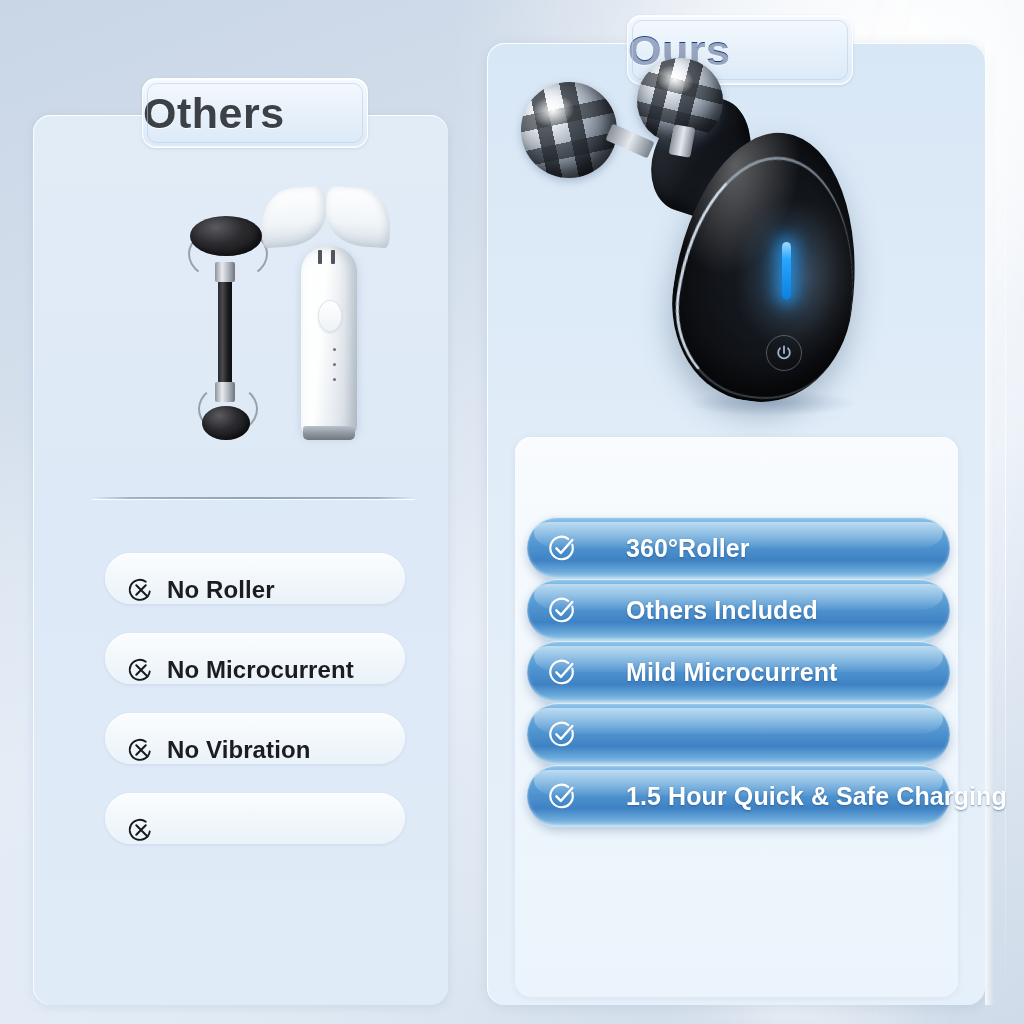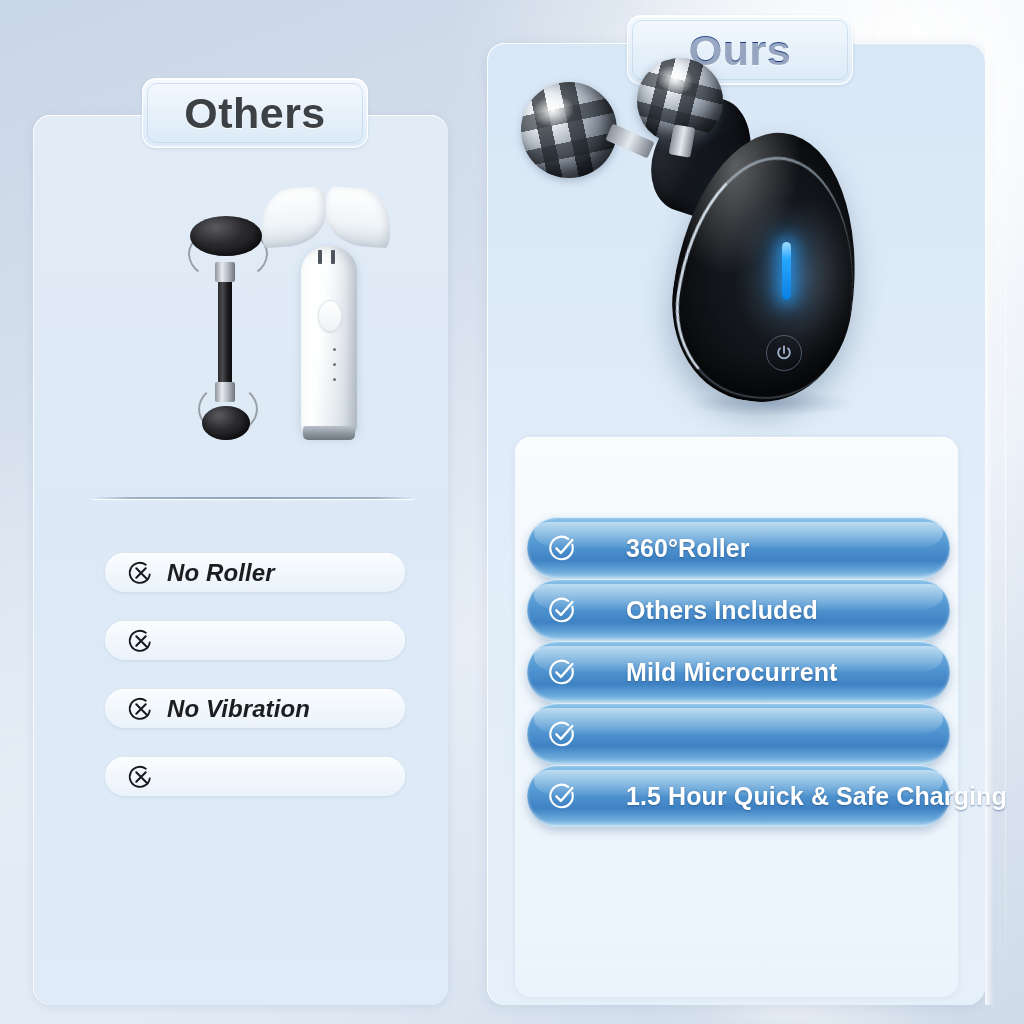--- a/index.html
+++ b/index.html
@@ -46,21 +46,21 @@
       0 2px 12px rgba(120,145,175,.2);
   }
   .panel-ours::after{
     content:"";position:absolute;right:-9px;top:0;width:9px;height:100%;
     background:linear-gradient(90deg,rgba(255,255,255,.85),rgba(255,255,255,0));
   }
 
   
   .chip{
     position:absolute;border-radius:14px;
-    display:flex;align-items:center;justify-content:center;
+    display:flex;align-items:center;justify-content:flex-start;
     background:linear-gradient(180deg,#f4f9fe 0%,#e6f0fa 55%,#dbe9f7 100%);
     box-shadow:
       inset 0 1px 1px rgba(255,255,255,1),
       inset 0 -1px 1px rgba(255,255,255,.7),
       0 1px 3px rgba(120,150,185,.25);
     border:1px solid rgba(255,255,255,.9);
   }
   .chip::before{
     content:"";position:absolute;inset:4px;border-radius:10px;
     border:1px solid rgba(180,205,230,.55);pointer-events:none;
@@ -124,27 +124,26 @@
     border-radius:3px 3px 5px 5px;
     background:linear-gradient(180deg,#b9c2cb 0%,#8d969f 55%,#6e767e 100%);}
 
   .divider{position:absolute;left:92px;top:497px;width:323px;height:2px;
     background:linear-gradient(90deg,rgba(255,255,255,0),#9fb2c6 12%,#8ea4bb 50%,#9fb2c6 88%,rgba(255,255,255,0));
     box-shadow:0 1px 0 rgba(255,255,255,.9);}
 
   
   .others-list{position:absolute;left:105px;top:553px;width:300px;}
   .pill-x{
-    position:relative;height:39px;margin-bottom:29px;
-    border-radius:28px;display:flex;align-items:center;padding-left:22px;
+    position:relative;height:51px;margin-bottom:29px;
+    border-radius:28px;display:flex;align-items:flex-end;padding-left:22px;
     background:linear-gradient(180deg,#fbfdff 0%,#f2f7fc 50%,#eaf2fa 100%);
     box-shadow:
       inset 0 1px 0 rgba(255,255,255,1),
       0 1px 3px rgba(140,165,195,.25);
-    font-style: italic;
   }
   .pill-x:last-child{margin-bottom:0;}
   .icon-x{width:28px;height:28px;flex:0 0 28px;margin-right:12px;}
   .pill-x .label{
     font-size:24px;font-weight:bold;color:#1b1d20;letter-spacing:.1px;white-space:nowrap;
   }
 
   
   .ours-art{position:absolute;left:487px;top:60px;width:498px;height:380px;}
   .dev-shadow{position:absolute;left:200px;top:330px;width:170px;height:26px;
@@ -301,20 +300,21 @@
       </svg>
       <span class="label">No Roller</span>
     </div>
 
 
     <div class="pill-x">
       <svg class="icon-x" viewBox="0 0 32 32">
         <path d="M26 17.5A11.5 11.5 0 1 1 21.5 6.6" fill="none" stroke="#16181b" stroke-width="2.1" stroke-linecap="round"></path>
         <path d="M10.6 10.6 L23.4 23.4 M21.4 10.6 L10.6 21.4" fill="none" stroke="#16181b" stroke-width="2.3" stroke-linecap="round"></path>
       </svg>
+      <span class="label">No Microcurrent</span>
     </div>
 
     <div class="pill-x">
       <svg class="icon-x" viewBox="0 0 32 32">
         <path d="M26 17.5A11.5 11.5 0 1 1 21.5 6.6" fill="none" stroke="#16181b" stroke-width="2.1" stroke-linecap="round"></path>
         <path d="M10.6 10.6 L23.4 23.4 M21.4 10.6 L10.6 21.4" fill="none" stroke="#16181b" stroke-width="2.3" stroke-linecap="round"></path>
       </svg>
       <span class="label">No Vibration</span>
     </div>
 

